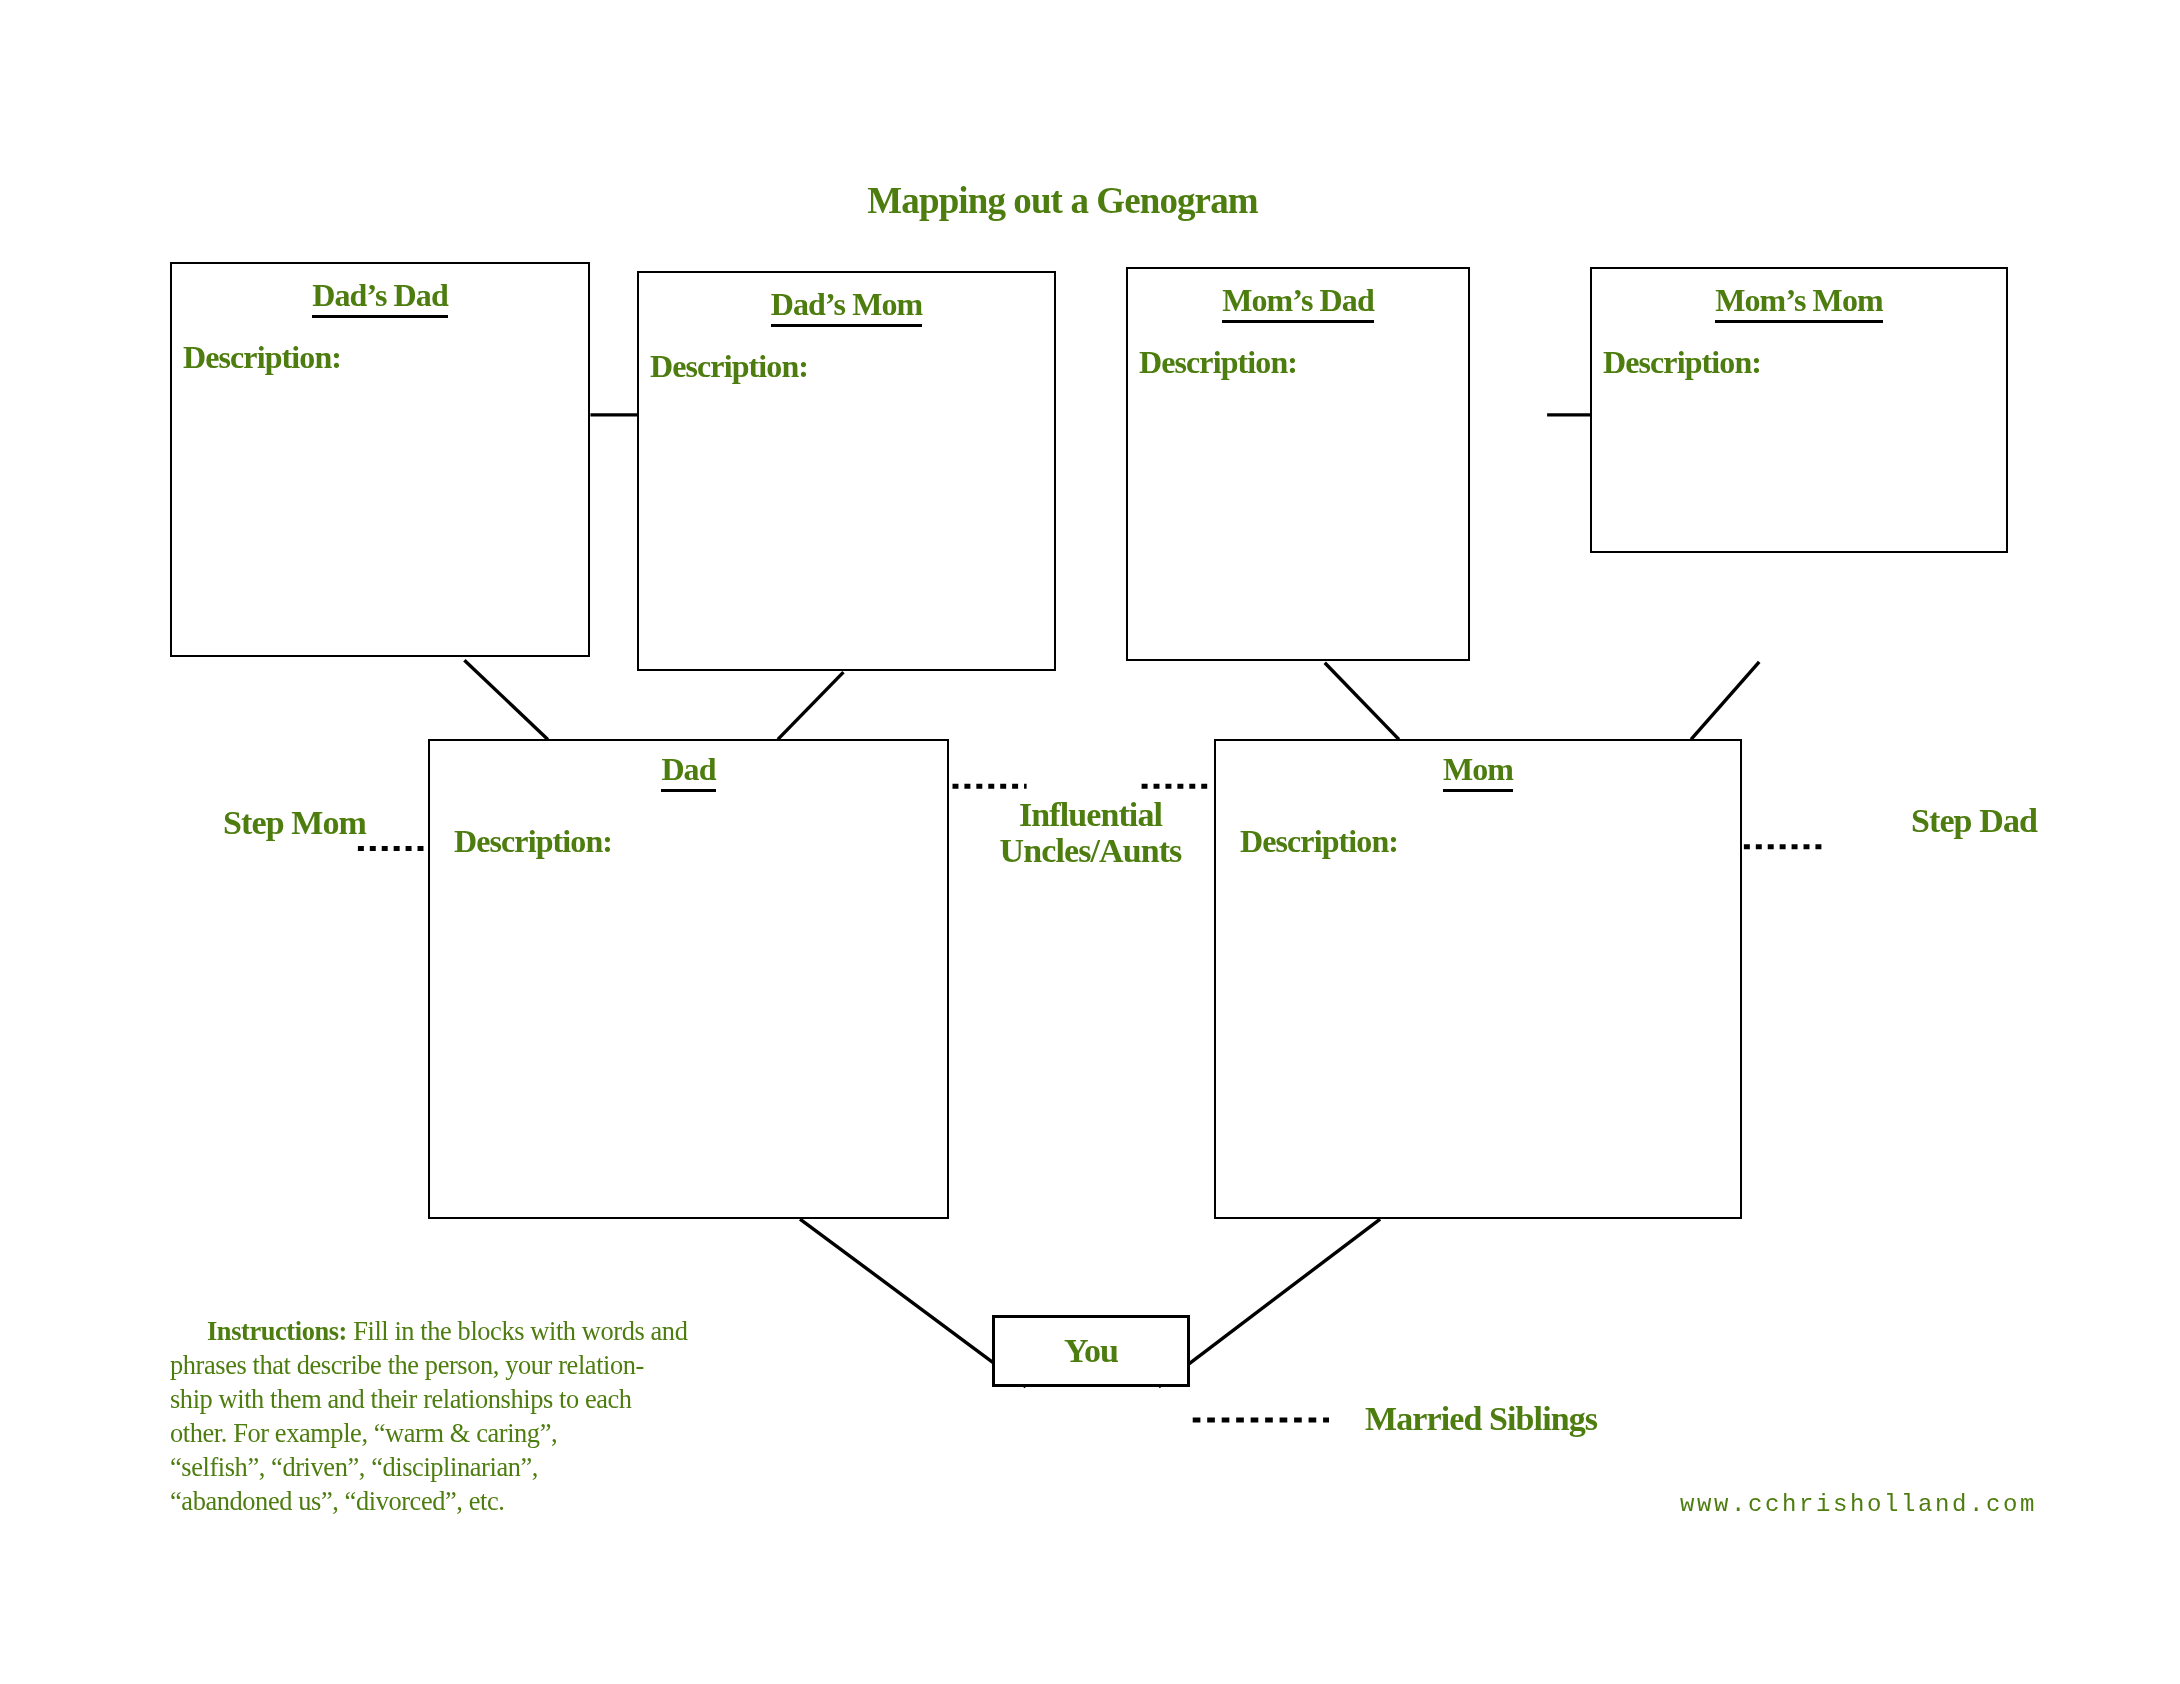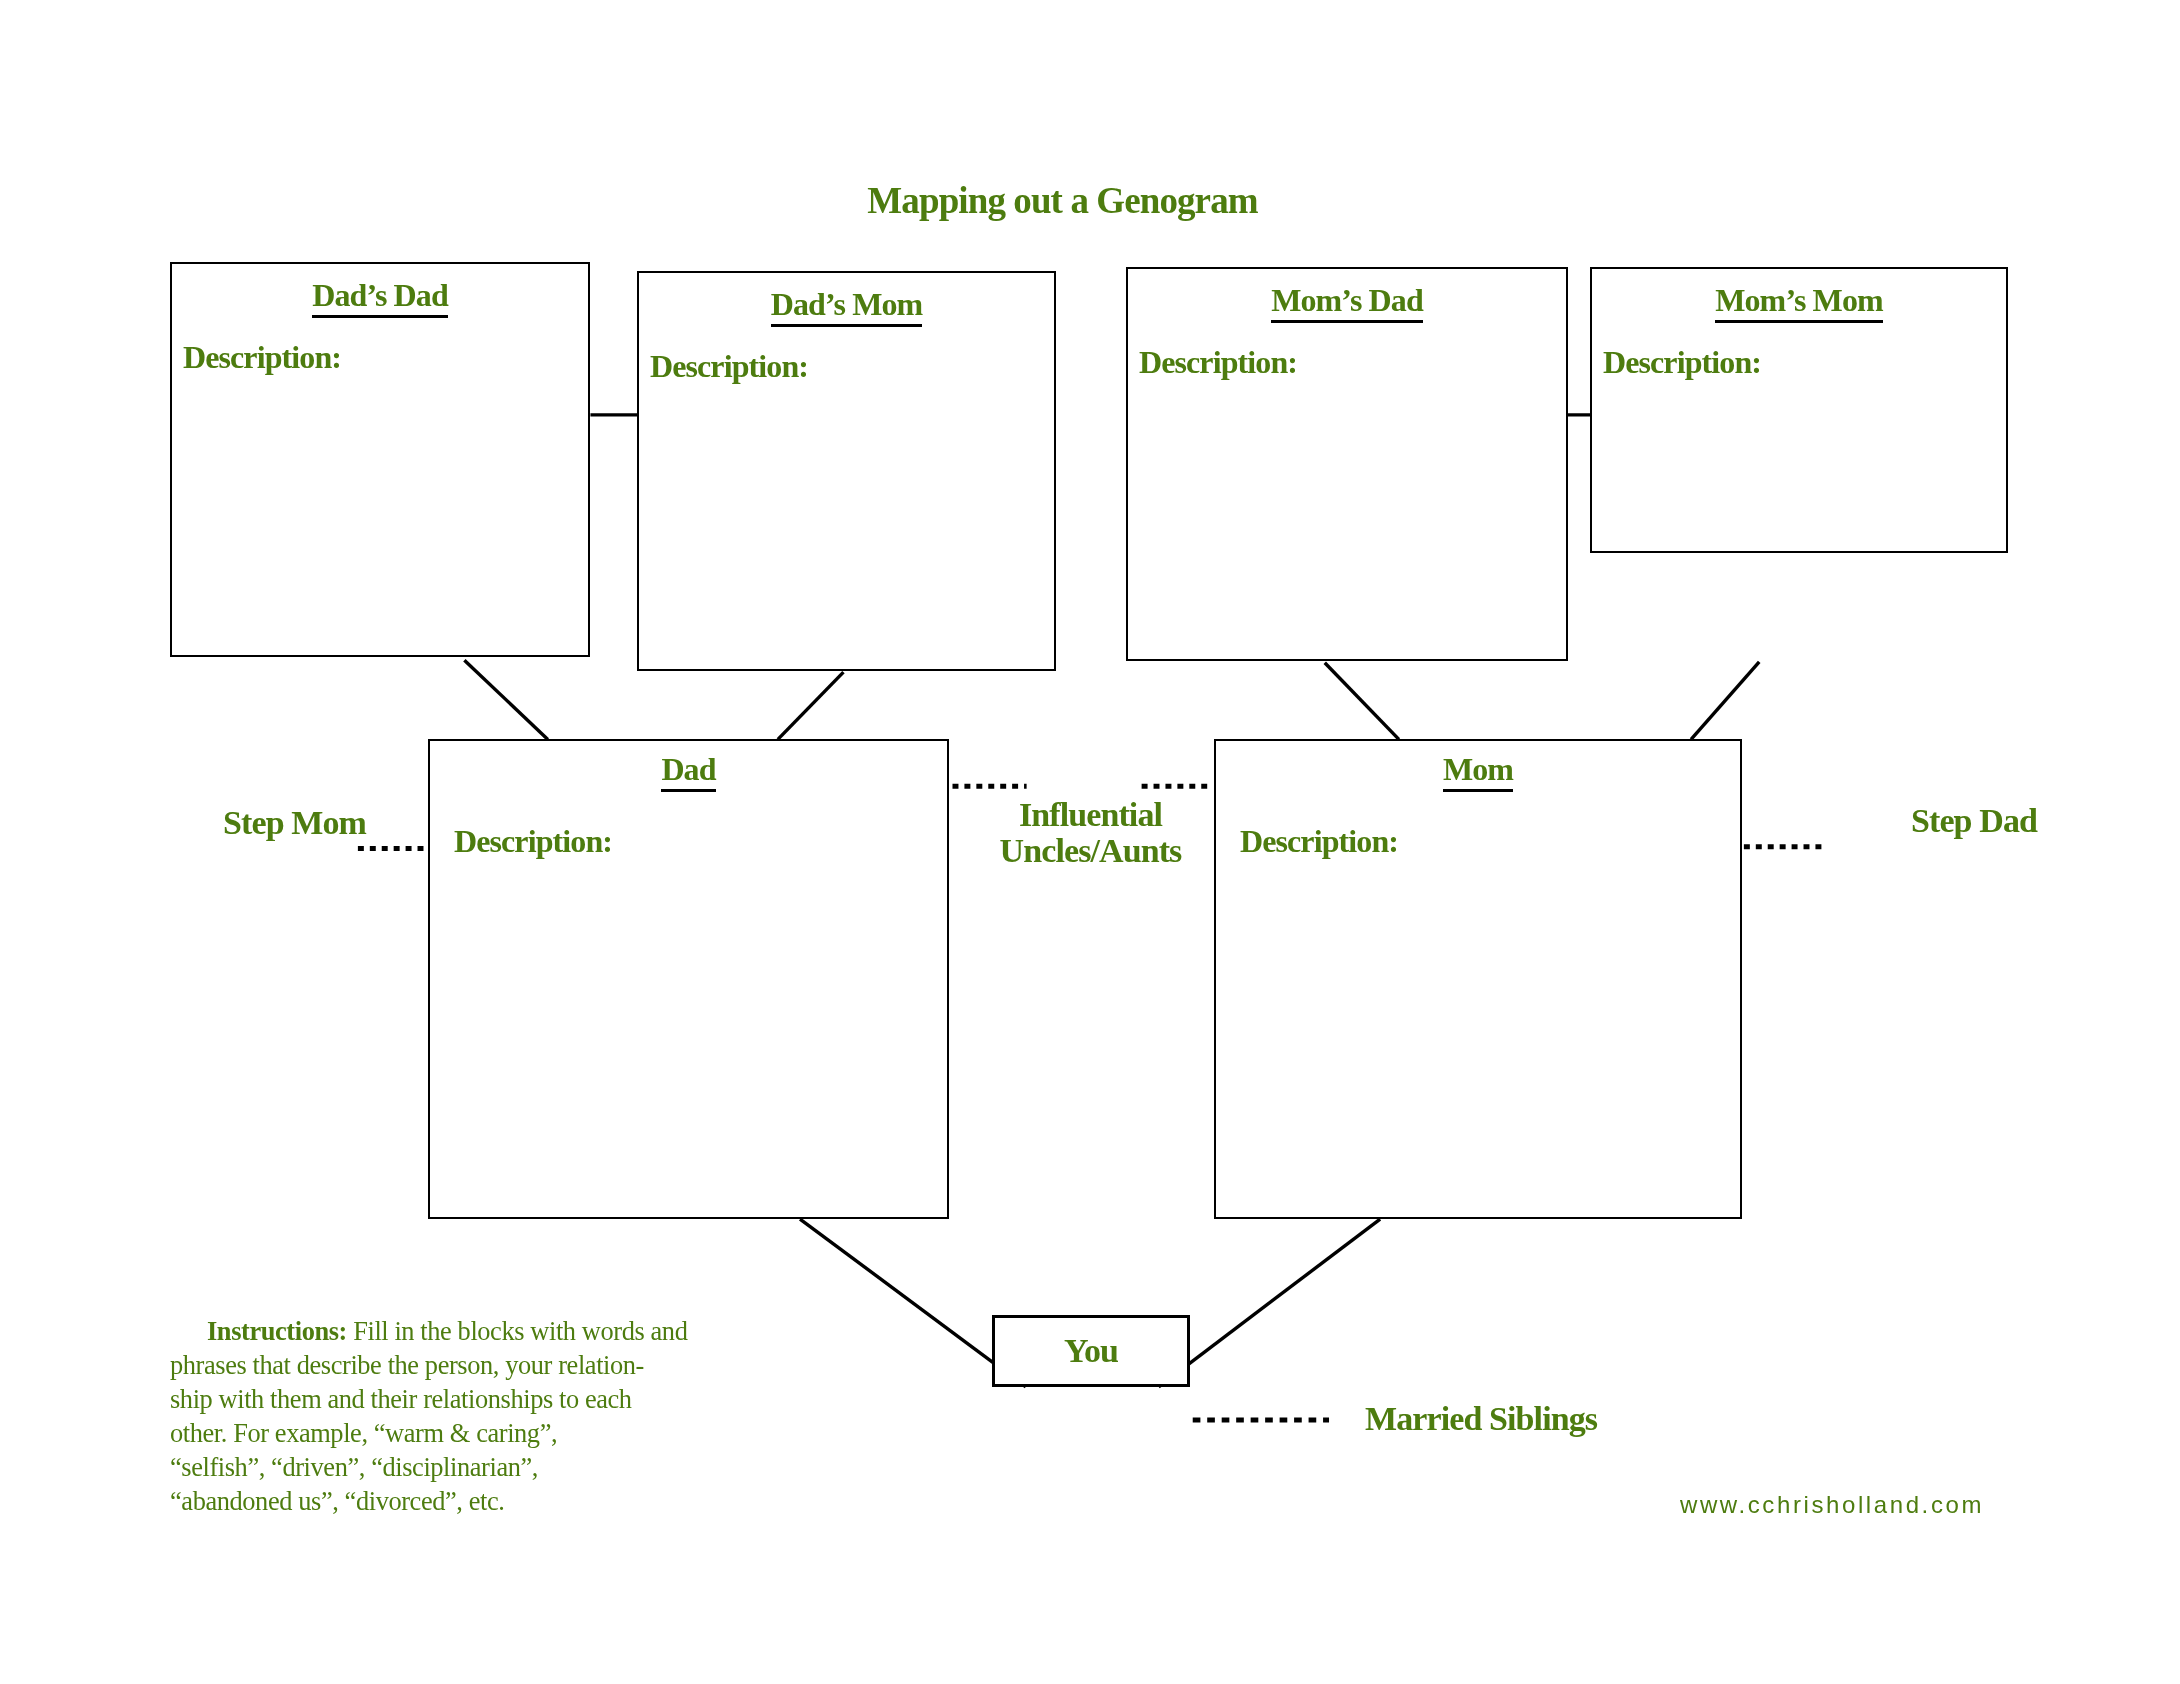--- a/index.html
+++ b/index.html
@@ -24,21 +24,21 @@
     font-size:32px;font-weight:bold;letter-spacing:-0.9px;line-height:1.05;
   }
   .gbox-title .u{
     display:inline-block;border-bottom:3.4px solid #000000;padding-bottom:2.6px;
   }
   .gbox-desc{
     position:absolute;font-size:32px;font-weight:bold;letter-spacing:-0.9px;white-space:nowrap;
   }
   .box-dads-dad{left:170px;top:262px;width:420px;height:395px;padding-left:16px;}
   .box-dads-mom{left:637px;top:271px;width:419px;height:400px;}
-  .box-moms-dad{left:1126px;top:267px;width:442px;height:394px;}
+  .box-moms-dad{left:1126px;top:267px;width:344px;height:394px;}
   .box-moms-mom{left:1590px;top:267px;width:418px;height:286px;}
   .box-dad{left:428px;top:739px;width:521px;height:480px;}
   .box-mom{left:1214px;top:739px;width:528px;height:480px;}
   .box-you{
     left:992px;top:1315px;width:198px;height:72px;border-width:3.4px;
     display:flex;align-items:center;justify-content:center;
   }
   .you-label{font-size:34px;font-weight:bold;letter-spacing:-0.9px;}
   .t-grand{top:15.3px;}
   .t-parent{top:12px;}
@@ -51,21 +51,21 @@
   .lbl-step-dad{left:1911px;top:802px;}
   .lbl-uncles{left:920px;top:797px;width:341px;text-align:center;line-height:36px;}
   .lbl-married{left:1365px;top:1400px;}
   .instructions{
     position:absolute;left:170px;top:1314px;width:613px;
     font-size:26.4px;line-height:34px;letter-spacing:-0.4px;
   }
   .instructions b{font-weight:bold;margin-left:37px;}
   .site-url{
     position:absolute;left:1680px;top:1491px;
-    font-family:Liberation Sans, sans-serif;
+    font-family:Liberation Mono, monospace;
     font-size:24px;letter-spacing:2.6px;
   }
 </style>
 </head>
 <body>
 
 <div class="page">
 
   <svg class="lines-svg" viewBox="0 0 2560 1978" xmlns="http://www.w3.org/2000/svg">
 

